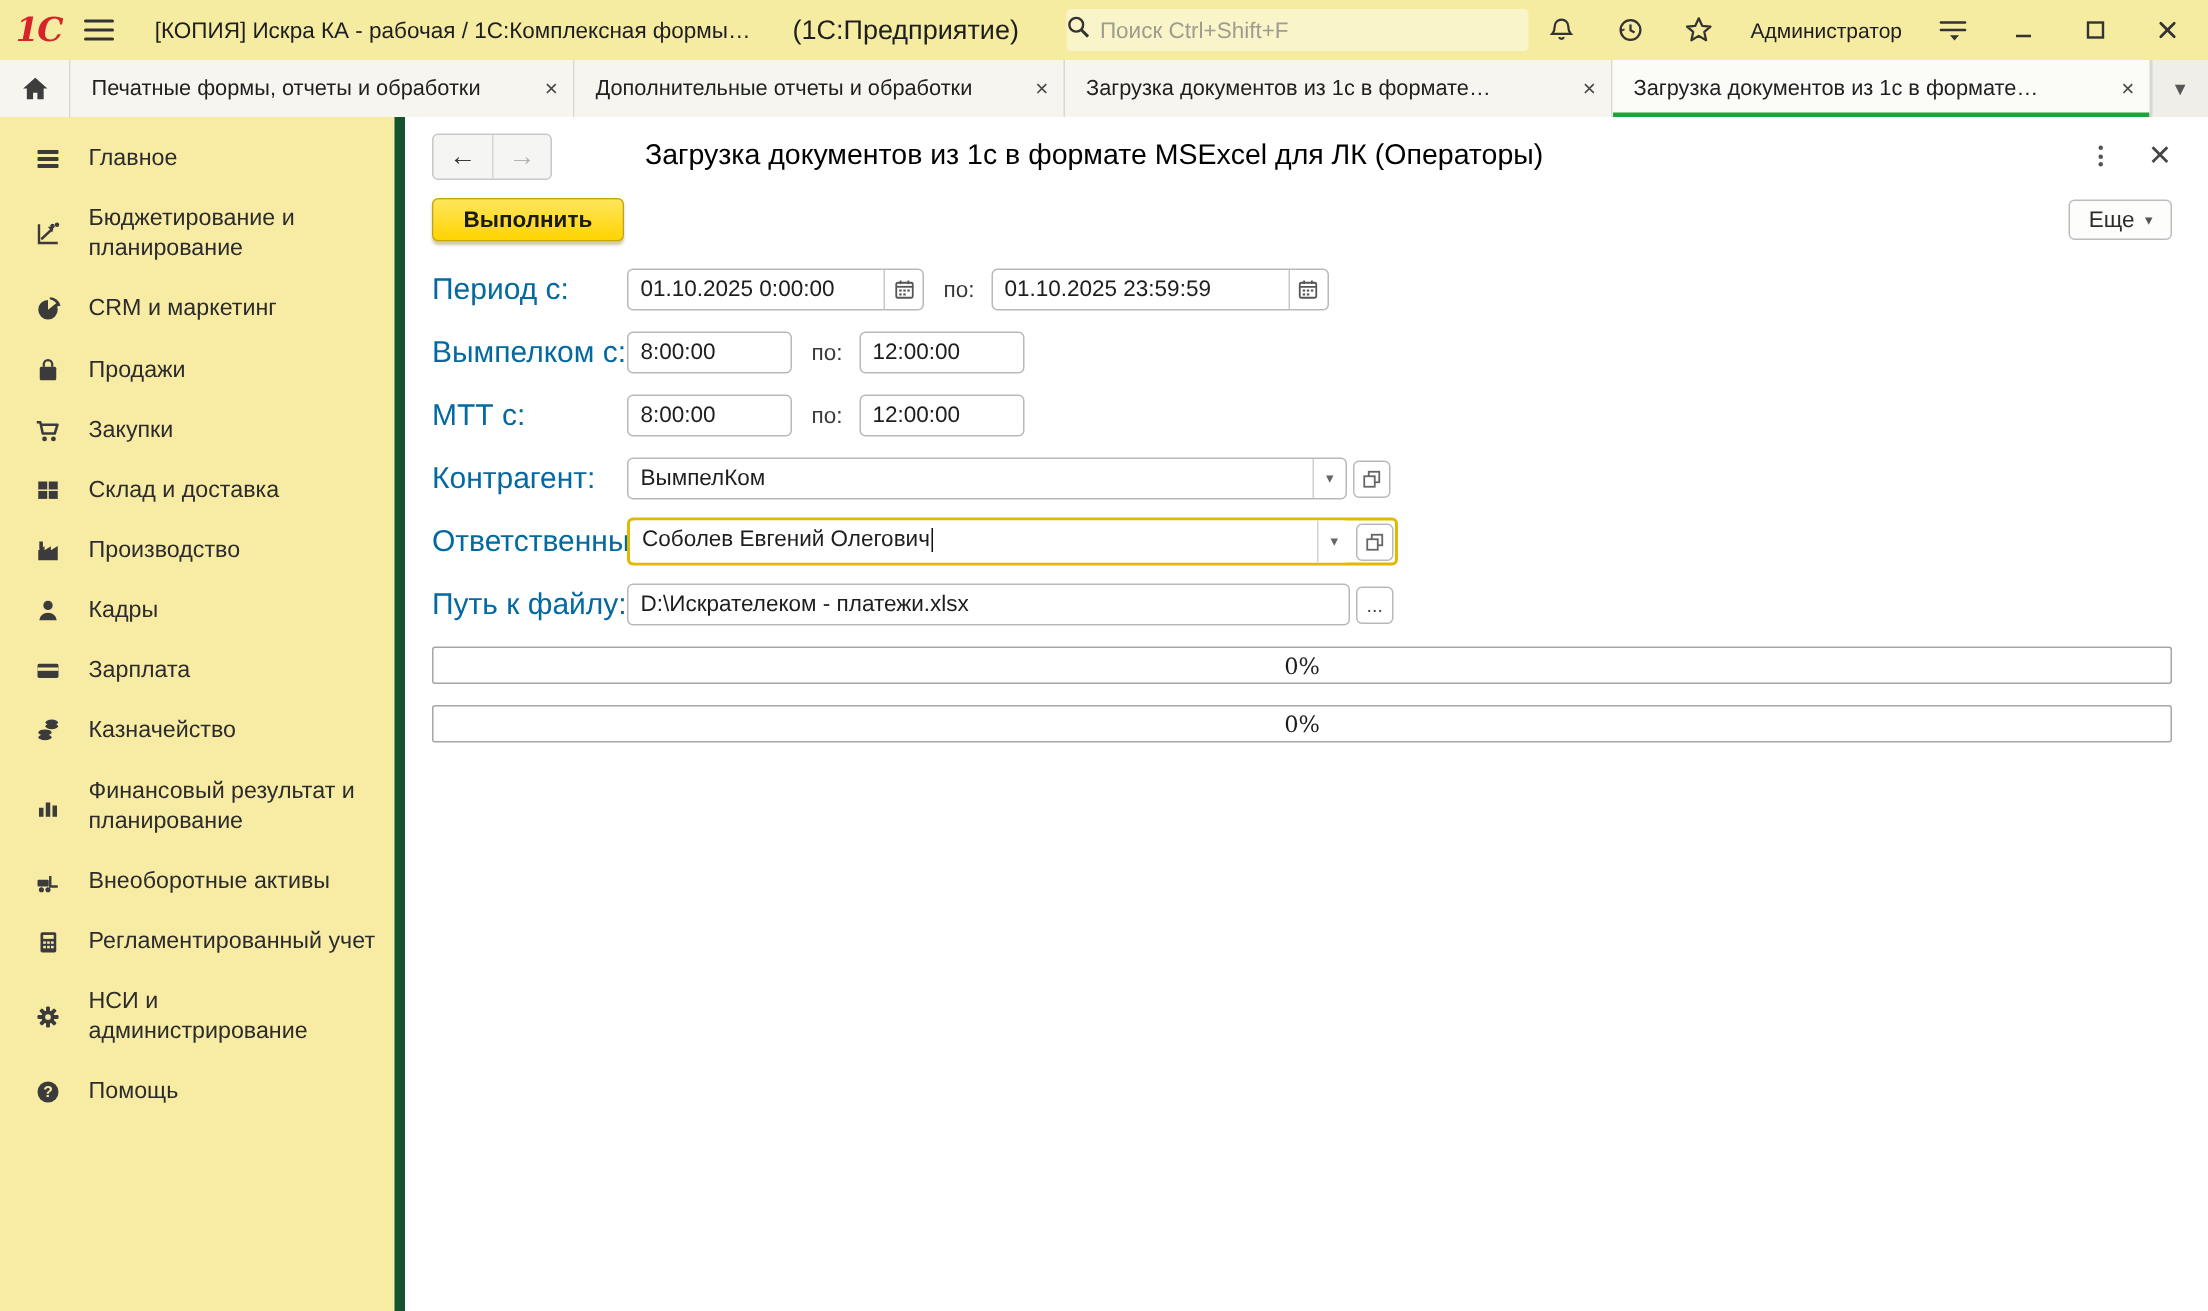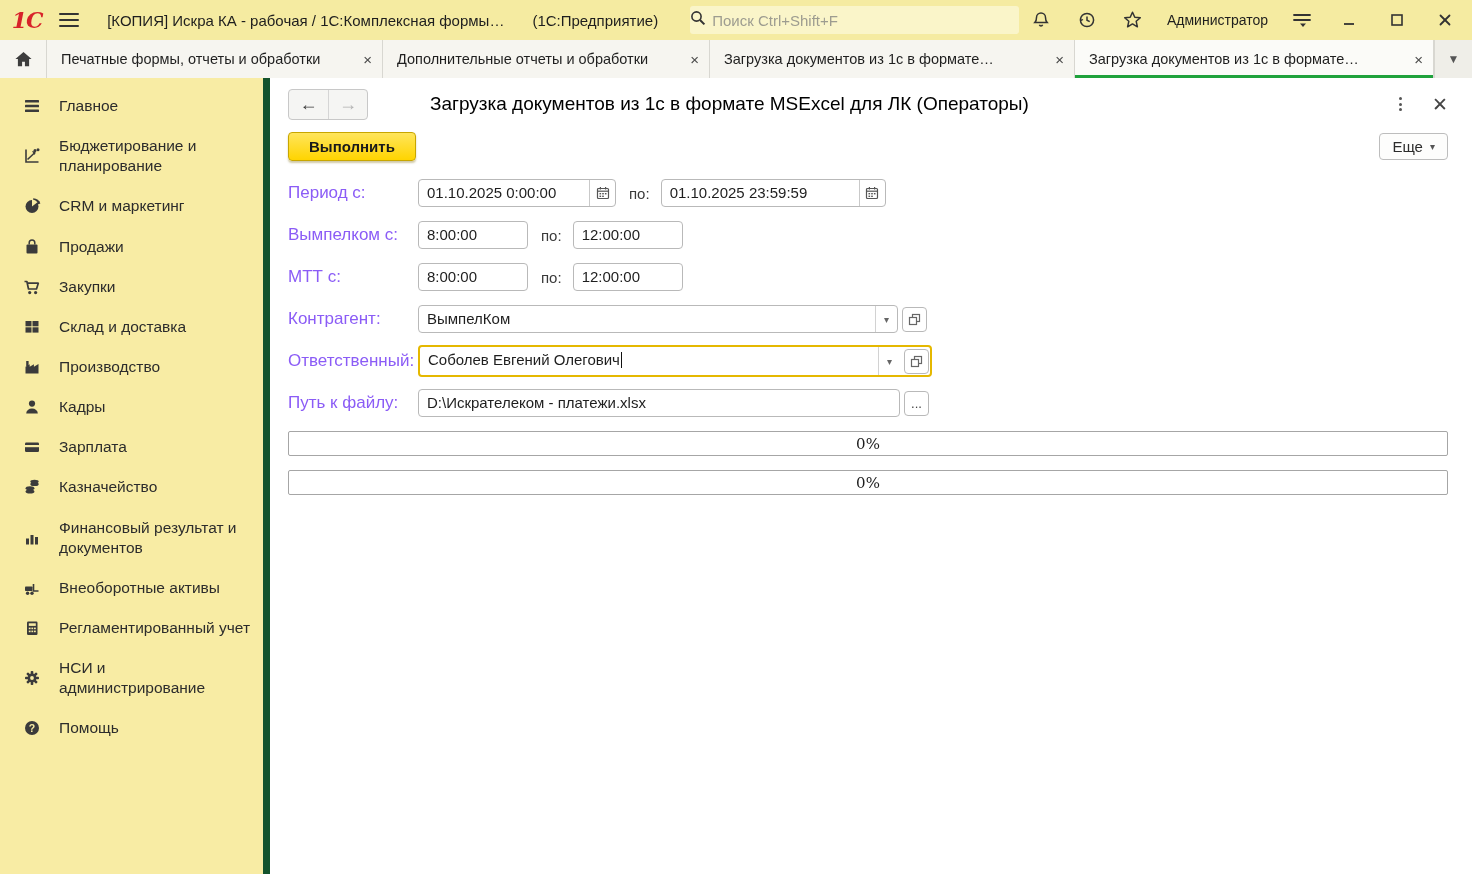--- a/index.html
+++ b/index.html
@@ -8,21 +8,21 @@
 
   
   .titlebar {
     height: 40px; background: #F5EBA1; display: flex; align-items: center;
     padding: 0 14px 0 10px; gap: 10px;
   }
   .logo { font-family: "DejaVu Serif", serif; font-weight: bold; font-style: italic;
     font-size: 22px; color: #D8232A; width: 40px; text-align: center; letter-spacing: -1px; }
   .hamburger { width: 34px; display: flex; justify-content: center; cursor: pointer; }
   .tb-title { font-size: 15px; color: #1e1e1e; white-space: nowrap; margin-left: 14px; }
-  .tb-app { font-size: 15px; color: #1e1e1e; white-space: nowrap; margin-left: 18px; }
+  .tb-app { font-size: 18px; color: #1e1e1e; white-space: nowrap; margin-left: 18px; }
   .searchbox {
     margin-left: 22px; width: 385px; height: 28px; background: #FAF5C9;
     border-radius: 3px; display: flex; align-items: center; padding: 0 0; gap: 6px;
   }
   .search-ph { color: #9d9c90; font-size: 15px; white-space: nowrap; }
   .tb-right { margin-left: auto; display: flex; align-items: center; gap: 22px; }
   .tb-icon { display: flex; align-items: center; justify-content: center; width: 24px; height: 24px; cursor: pointer; }
   .tb-user { font-size: 14px; color: #1e1e1e; white-space: nowrap; }
   .winbtn { width: 26px; height: 24px; display: flex; align-items: center; justify-content: center; cursor: pointer; }
 
@@ -75,21 +75,21 @@
   }
   .btn-more { margin-left: auto; background: #FDFDFC; border: 1px solid #BDBDBD;
     border-radius: 4px; padding: 4px 12px; font-size: 15px; color: #2c2c2c;
     display: flex; align-items: center; gap: 7px; cursor: pointer;
     font-family: "Liberation Sans", sans-serif; }
   .btn-more .caret { font-size: 10px; color: #555; }
 
   
   .form { margin-top: 18px; }
   .form-row { display: flex; align-items: center; margin-bottom: 14px; height: 28px; }
-  .form-label { width: 130px; flex: none; font-size: 17px; color: #8b5cf6; white-space: nowrap; }
+  .form-label { width: 130px; flex: none; font-size: 20px; color: #0369a1; white-space: nowrap; }
   .mid-label { font-size: 15px; color: #3a3a3a; margin: 0 11px 0 13px; }
 
   .field { display: flex; align-items: stretch; border: 1px solid #B9B9B9;
     border-radius: 4px; height: 28px; background: #fff; }
   .field-text { padding: 4px 8px 0 8px; font-size: 15px; color: #1e1e1e;
     flex: 1; white-space: nowrap; overflow: hidden; }
   .field-btn { width: 26px; border-left: 1px solid #C9C9C9; display: flex;
     align-items: center; justify-content: center; cursor: pointer; flex: none; }
   .drop-btn { width: 22px; border-left: 1px solid #D2D2D2; display: flex; align-items: center;
     justify-content: center; color: #666; font-size: 10px; cursor: pointer; flex: none; }
@@ -335,21 +335,21 @@
     </div>
 
     <div class="side-item">
       <span class="side-icon">
           <svg width="18" height="18" viewBox="0 0 18 18" fill="#3b3b3b">
             <rect x="3" y="9.5" width="3" height="6"></rect>
             <rect x="7.5" y="6" width="3" height="9.5"></rect>
             <rect x="12" y="8" width="3" height="7.5"></rect>
           </svg>
         </span>
-      <span>Финансовый результат и документов</span>
+      <span>Финансовый результат и планирование</span>
     </div>
 
     <div class="side-item">
       <span class="side-icon">
           <svg width="18" height="18" viewBox="0 0 18 18">
             <rect x="2" y="7.5" width="7.5" height="4.5" rx="0.8" fill="#3b3b3b"></rect>
             <path d="M10.5 5 v7 h5" fill="none" stroke="#3b3b3b" stroke-width="1.6"></path>
             <circle cx="4.6" cy="14.2" r="1.7" fill="#3b3b3b"></circle>
             <circle cx="9" cy="14.2" r="1.7" fill="#3b3b3b"></circle>
           </svg>

